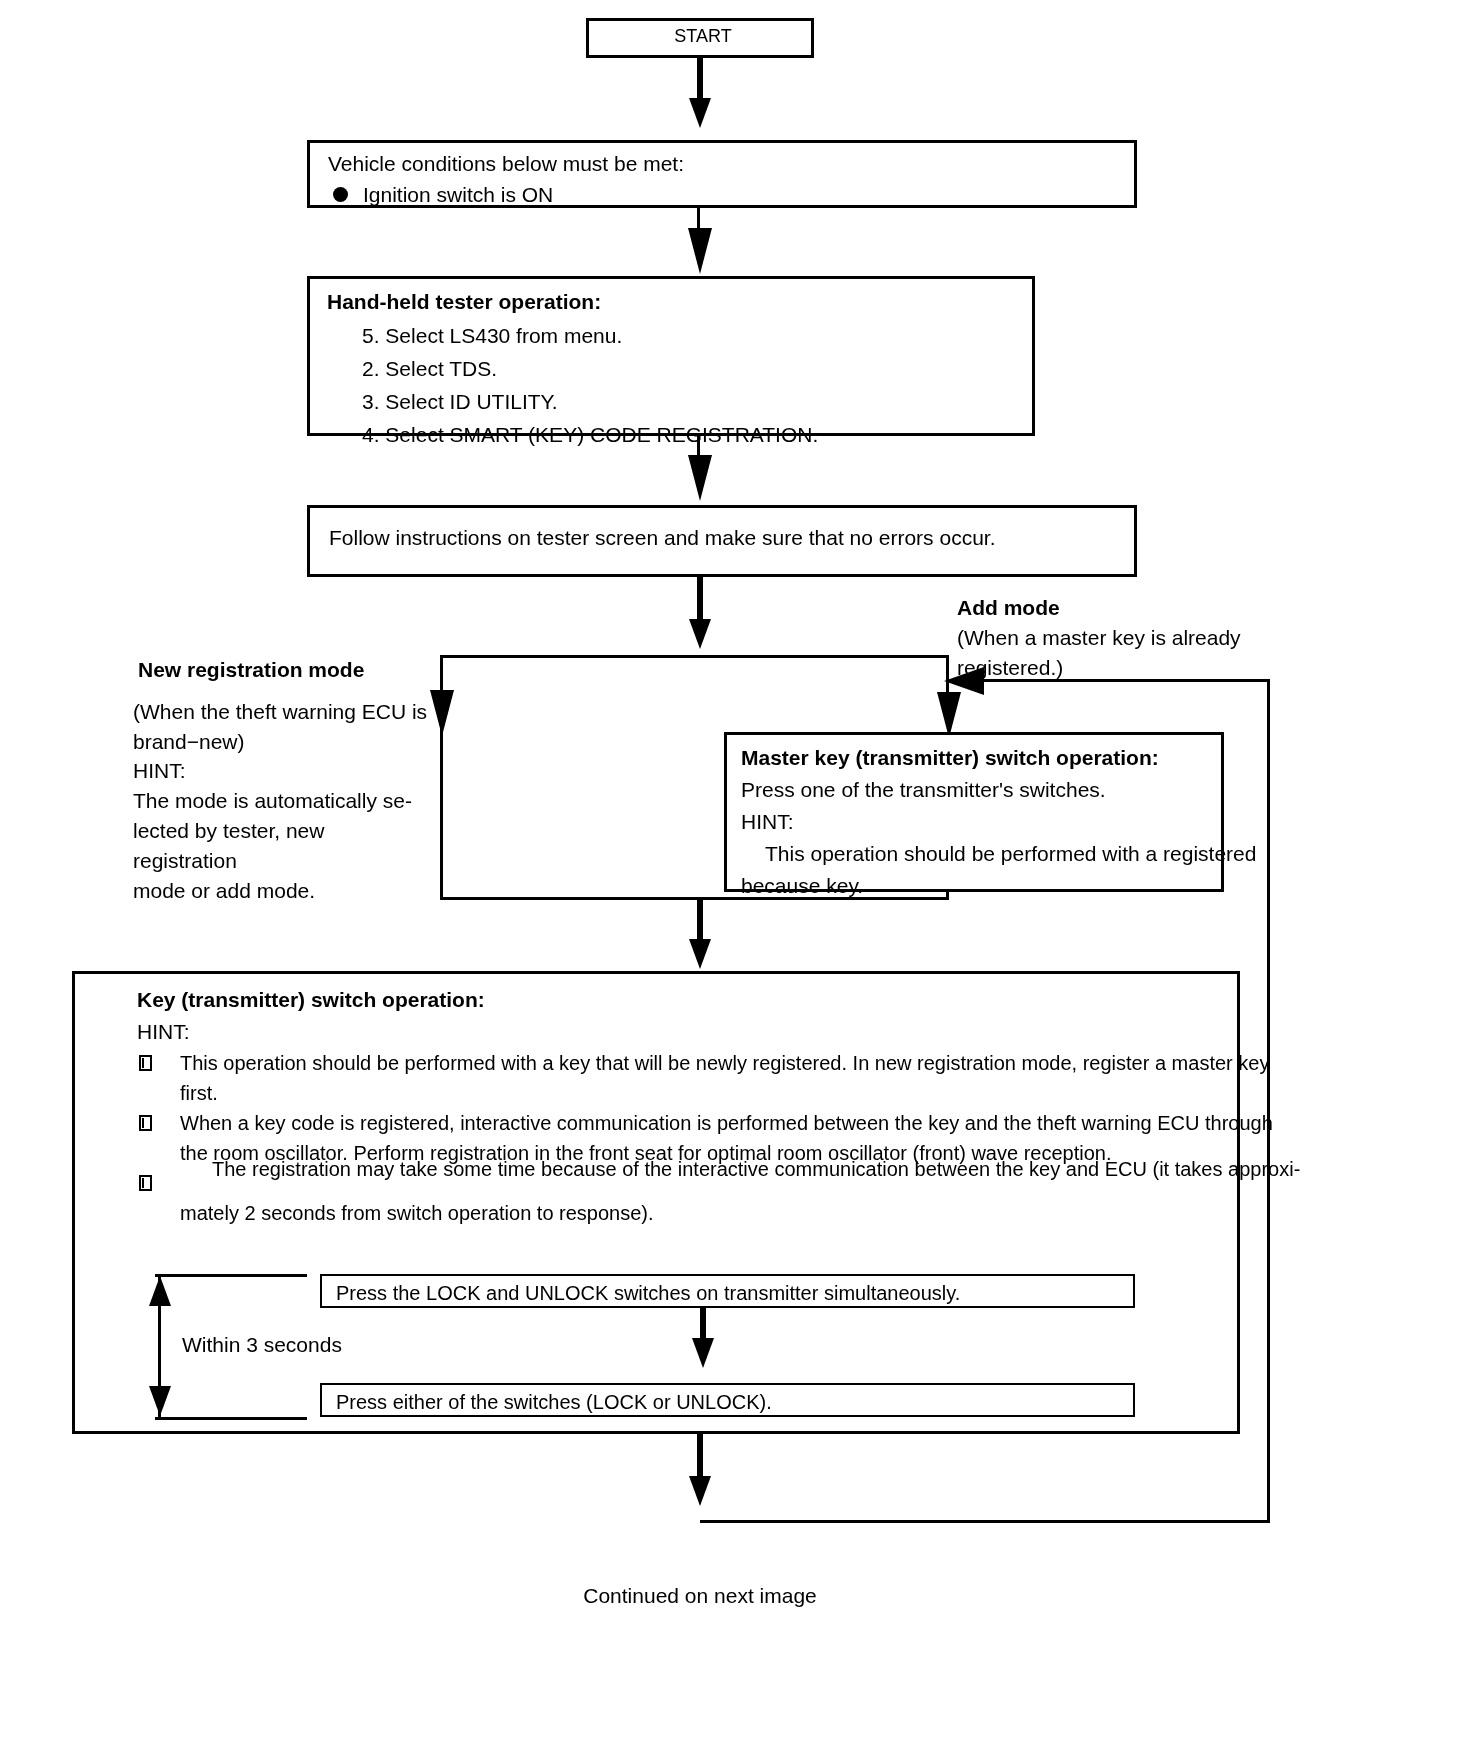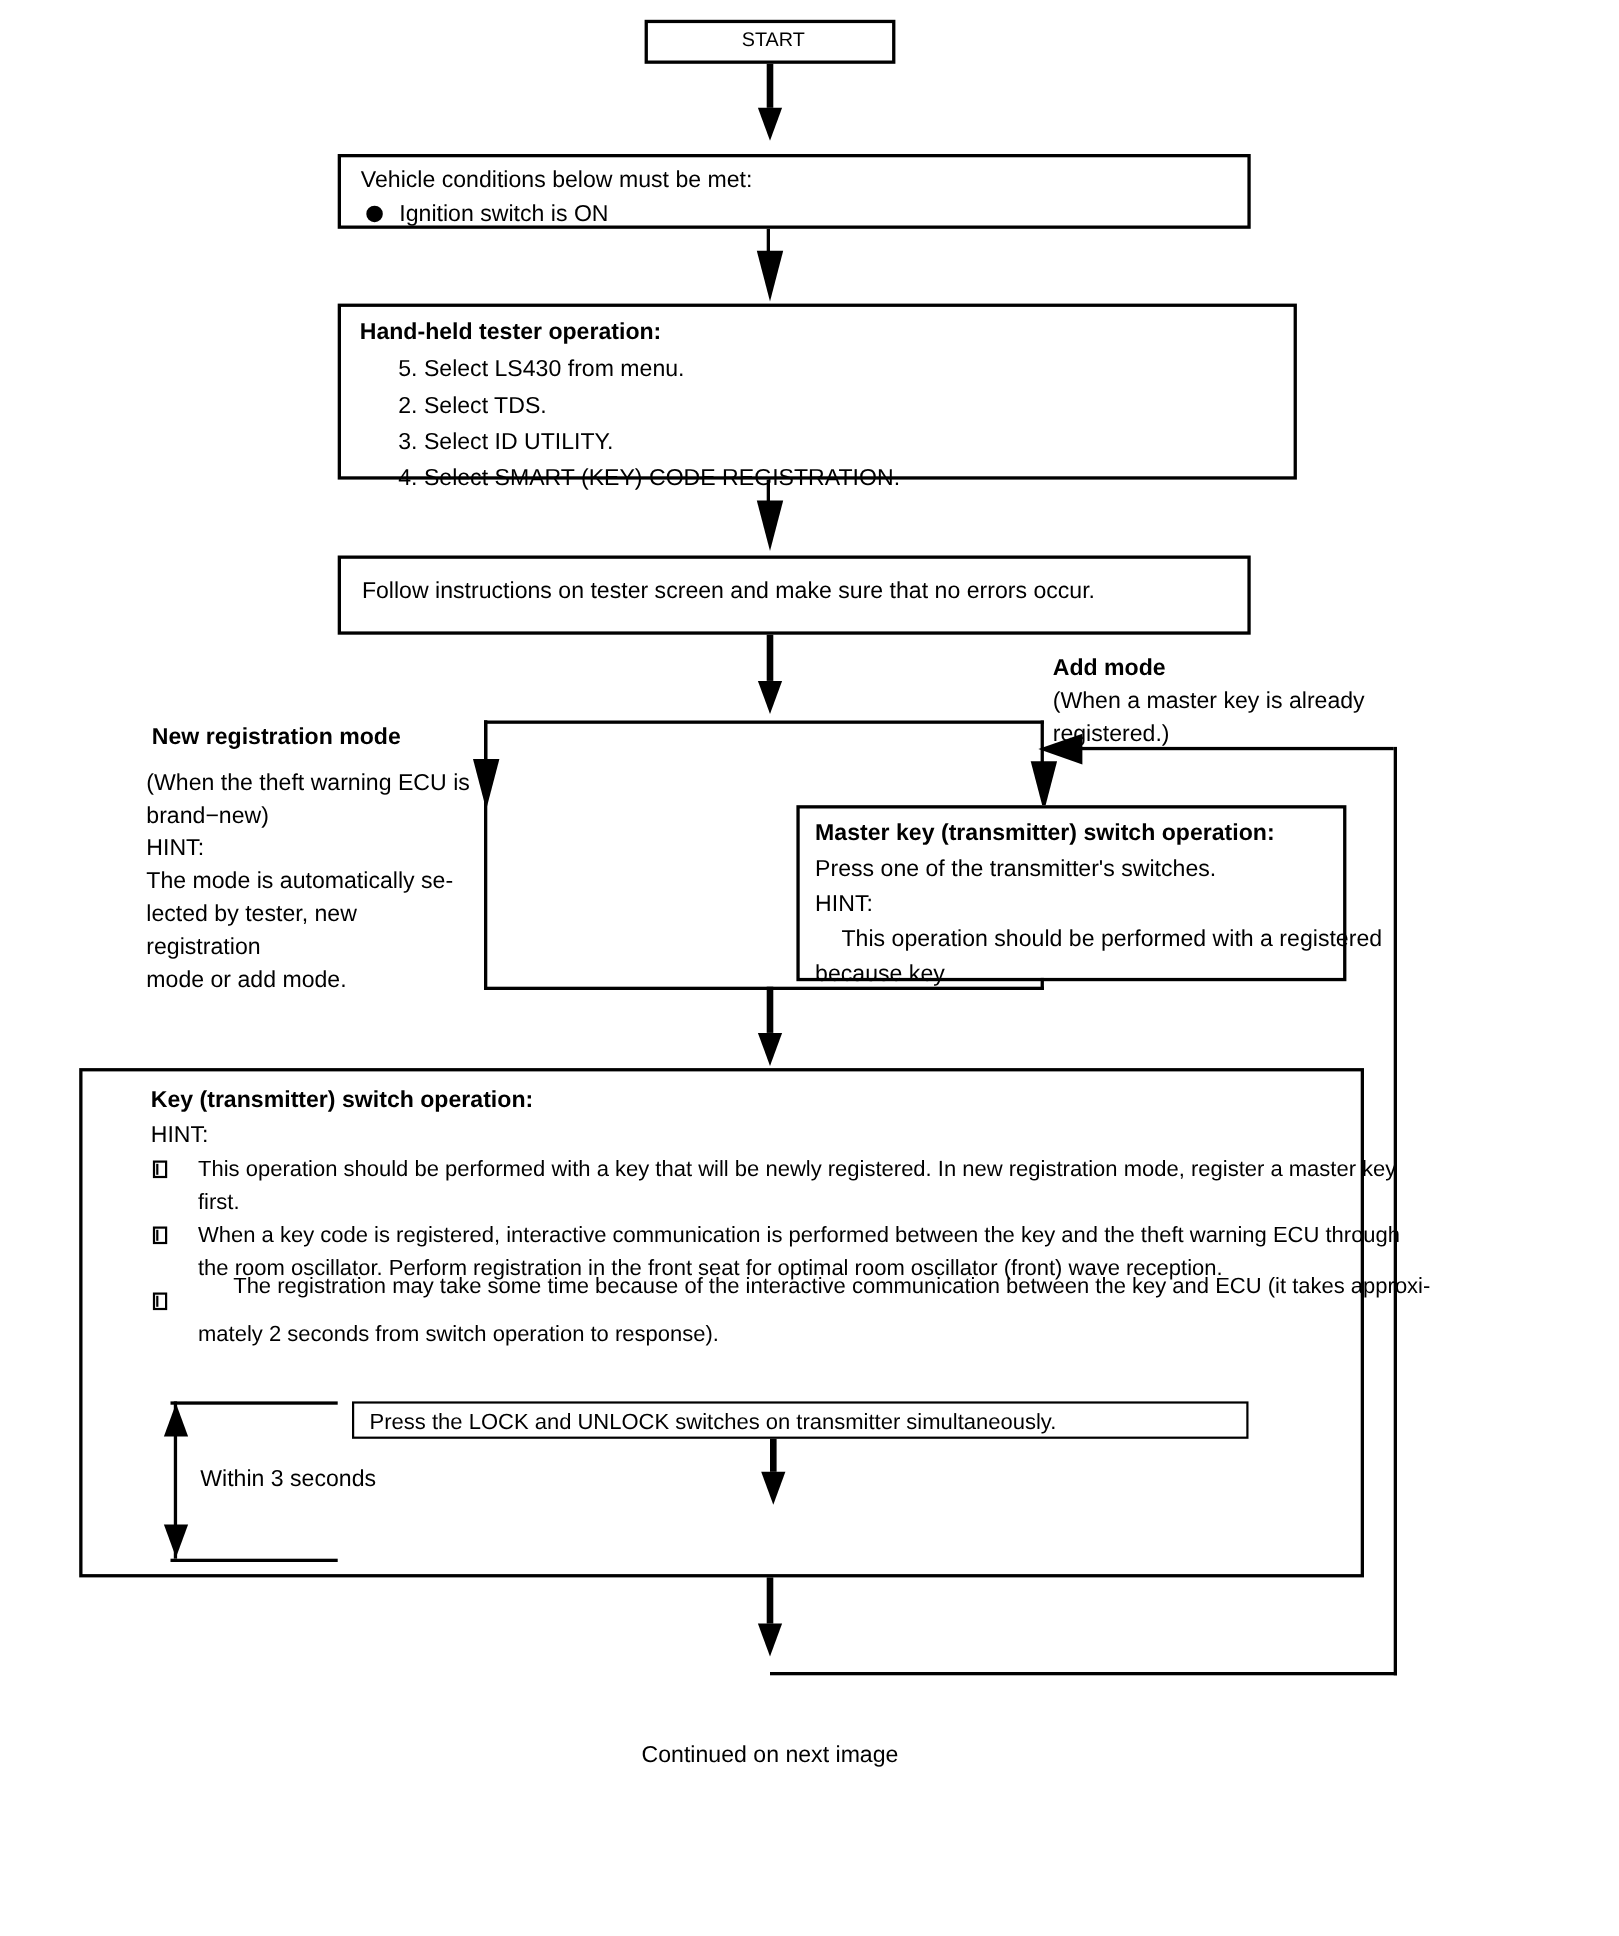--- a/index.html
+++ b/index.html
@@ -123,21 +123,21 @@
 
   <div class="box" style="left:307px; top:140px; width:830px; height:68px;">
     <div class="txt f21" style="left:18px; top:10px;">Vehicle conditions below must be met:</div>
     <div class="dot" style="left:23px; top:44px;"></div>
     <div class="txt f21" style="left:53px; top:41px;">Ignition switch is ON</div>
   </div>
 
   <div class="taper" style="left:688px; top:228px;"></div>
   <div class="line-v" style="left:697px; top:208px; height:24px;"></div>
 
-  <div class="box" style="left:307px; top:276px; width:872px; height:160px;">
+  <div class="box" style="left:307px; top:276px; width:728px; height:160px;">
     <div class="txt f21 bold" style="left:17px; top:12px;">Hand-held tester operation:</div>
     <div class="txt f21" style="left:52px; top:46px;">5. Select LS430 from menu.</div>
     <div class="txt f21" style="left:52px; top:79px;">2. Select TDS.</div>
     <div class="txt f21" style="left:52px; top:112px;">3. Select ID UTILITY.</div>
     <div class="txt f21" style="left:52px; top:145px;">4. Select SMART (KEY) CODE REGISTRATION.</div>
   </div>
 
   <div class="taper" style="left:688px; top:455px;"></div>
   <div class="line-v" style="left:697px; top:436px; height:24px;"></div>
 
@@ -219,20 +219,23 @@
 
     <div class="box" style="left:245px; top:300px; width:815px; height:34px; border-width:2px;">
       <div class="txt f20" style="left:14px; top:7px;">Press the LOCK and UNLOCK switches on transmitter simultaneously.</div>
     </div>
 
     <div class="varrow" style="left:628px; top:334px;">
       <div class="shaft" style="height:30px;"></div>
       <div class="head" style="top:30px;"></div>
     </div>
 
+    <div class="box" style="left:245px; top:409px; width:815px; height:34px; border-width:2px;">
+      <div class="txt f20" style="left:14px; top:7px;">Press either of the switches (LOCK or UNLOCK).</div>
+    </div>
   </div>
 
   <div class="line-v" style="left:1267px; top:679px; height:844px;"></div>
   <div class="line-h" style="left:700px; top:1520px; width:570px;"></div>
   <div class="line-h" style="left:975px; top:679px; width:292px;"></div>
   <div class="larrow-head" style="left:944px; top:667px;"></div>
 
   <div class="varrow" style="left:700px; top:1434px;">
     <div class="shaft" style="height:42px;"></div>
     <div class="head" style="top:42px;"></div>

